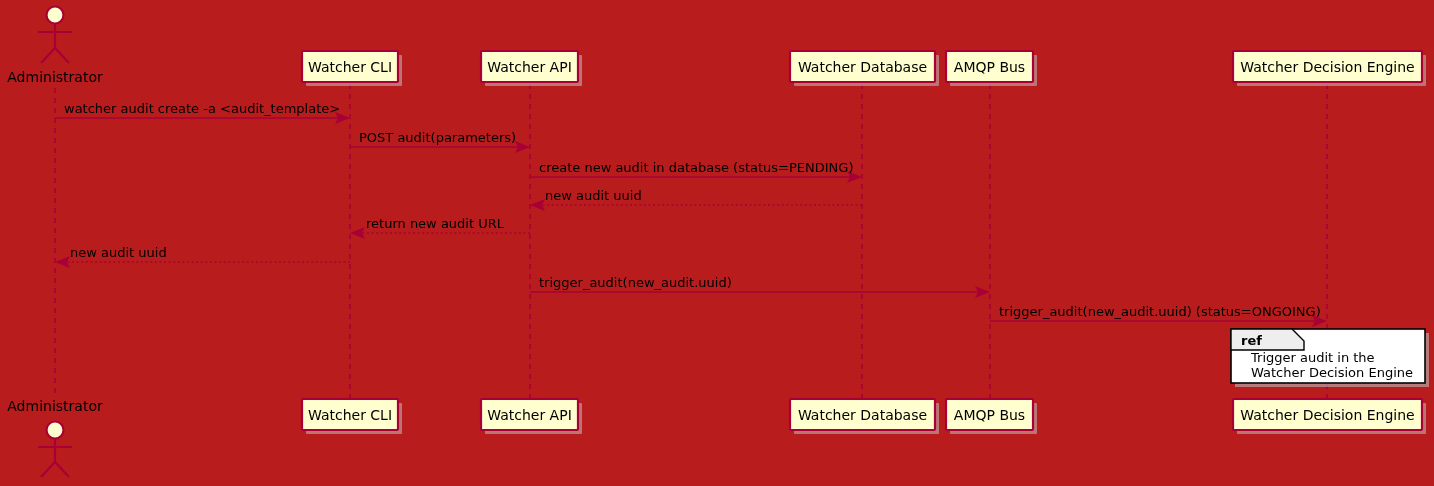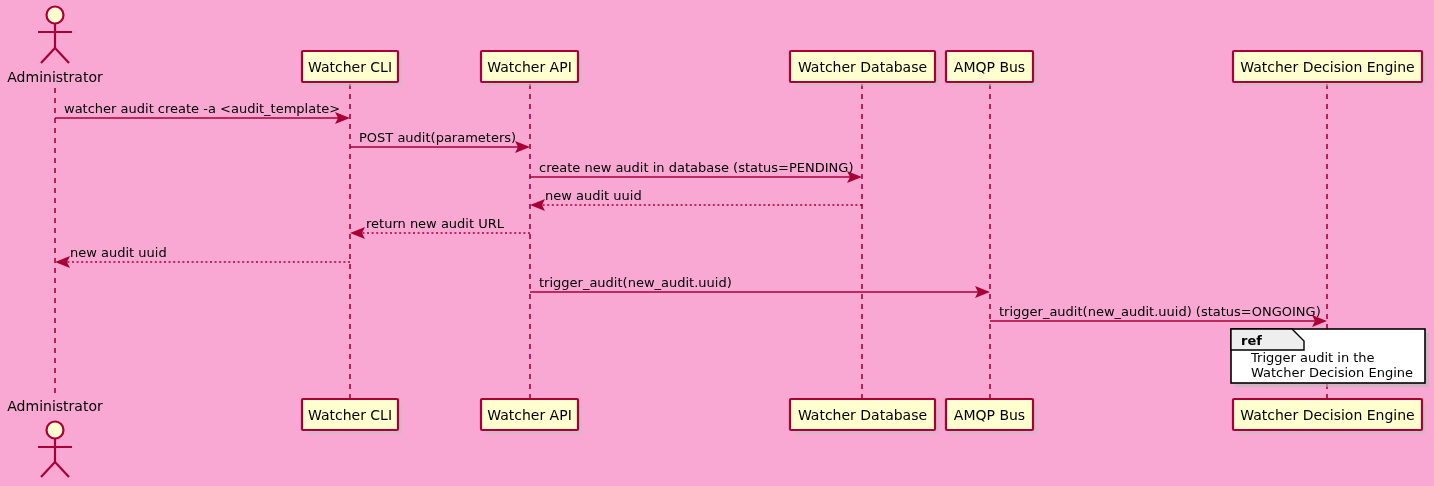--- a/index.html
+++ b/index.html
@@ -7,21 +7,21 @@
     padding: 0;
     background: #FFFFFF;
   }
   body {
     font-family: "DejaVu Sans", sans-serif;
   }
   #diagram-root {
     position: relative;
     width: 1434px;
     height: 486px;
-    background: #f9a8d4;
+    background: #b91c1c;
     overflow: hidden;
   }
   #diagram-svg {
     position: absolute;
     left: 0;
     top: 0;
   }
   .plabel {
     font-family: "DejaVu Sans", sans-serif;
     font-size: 14px;

